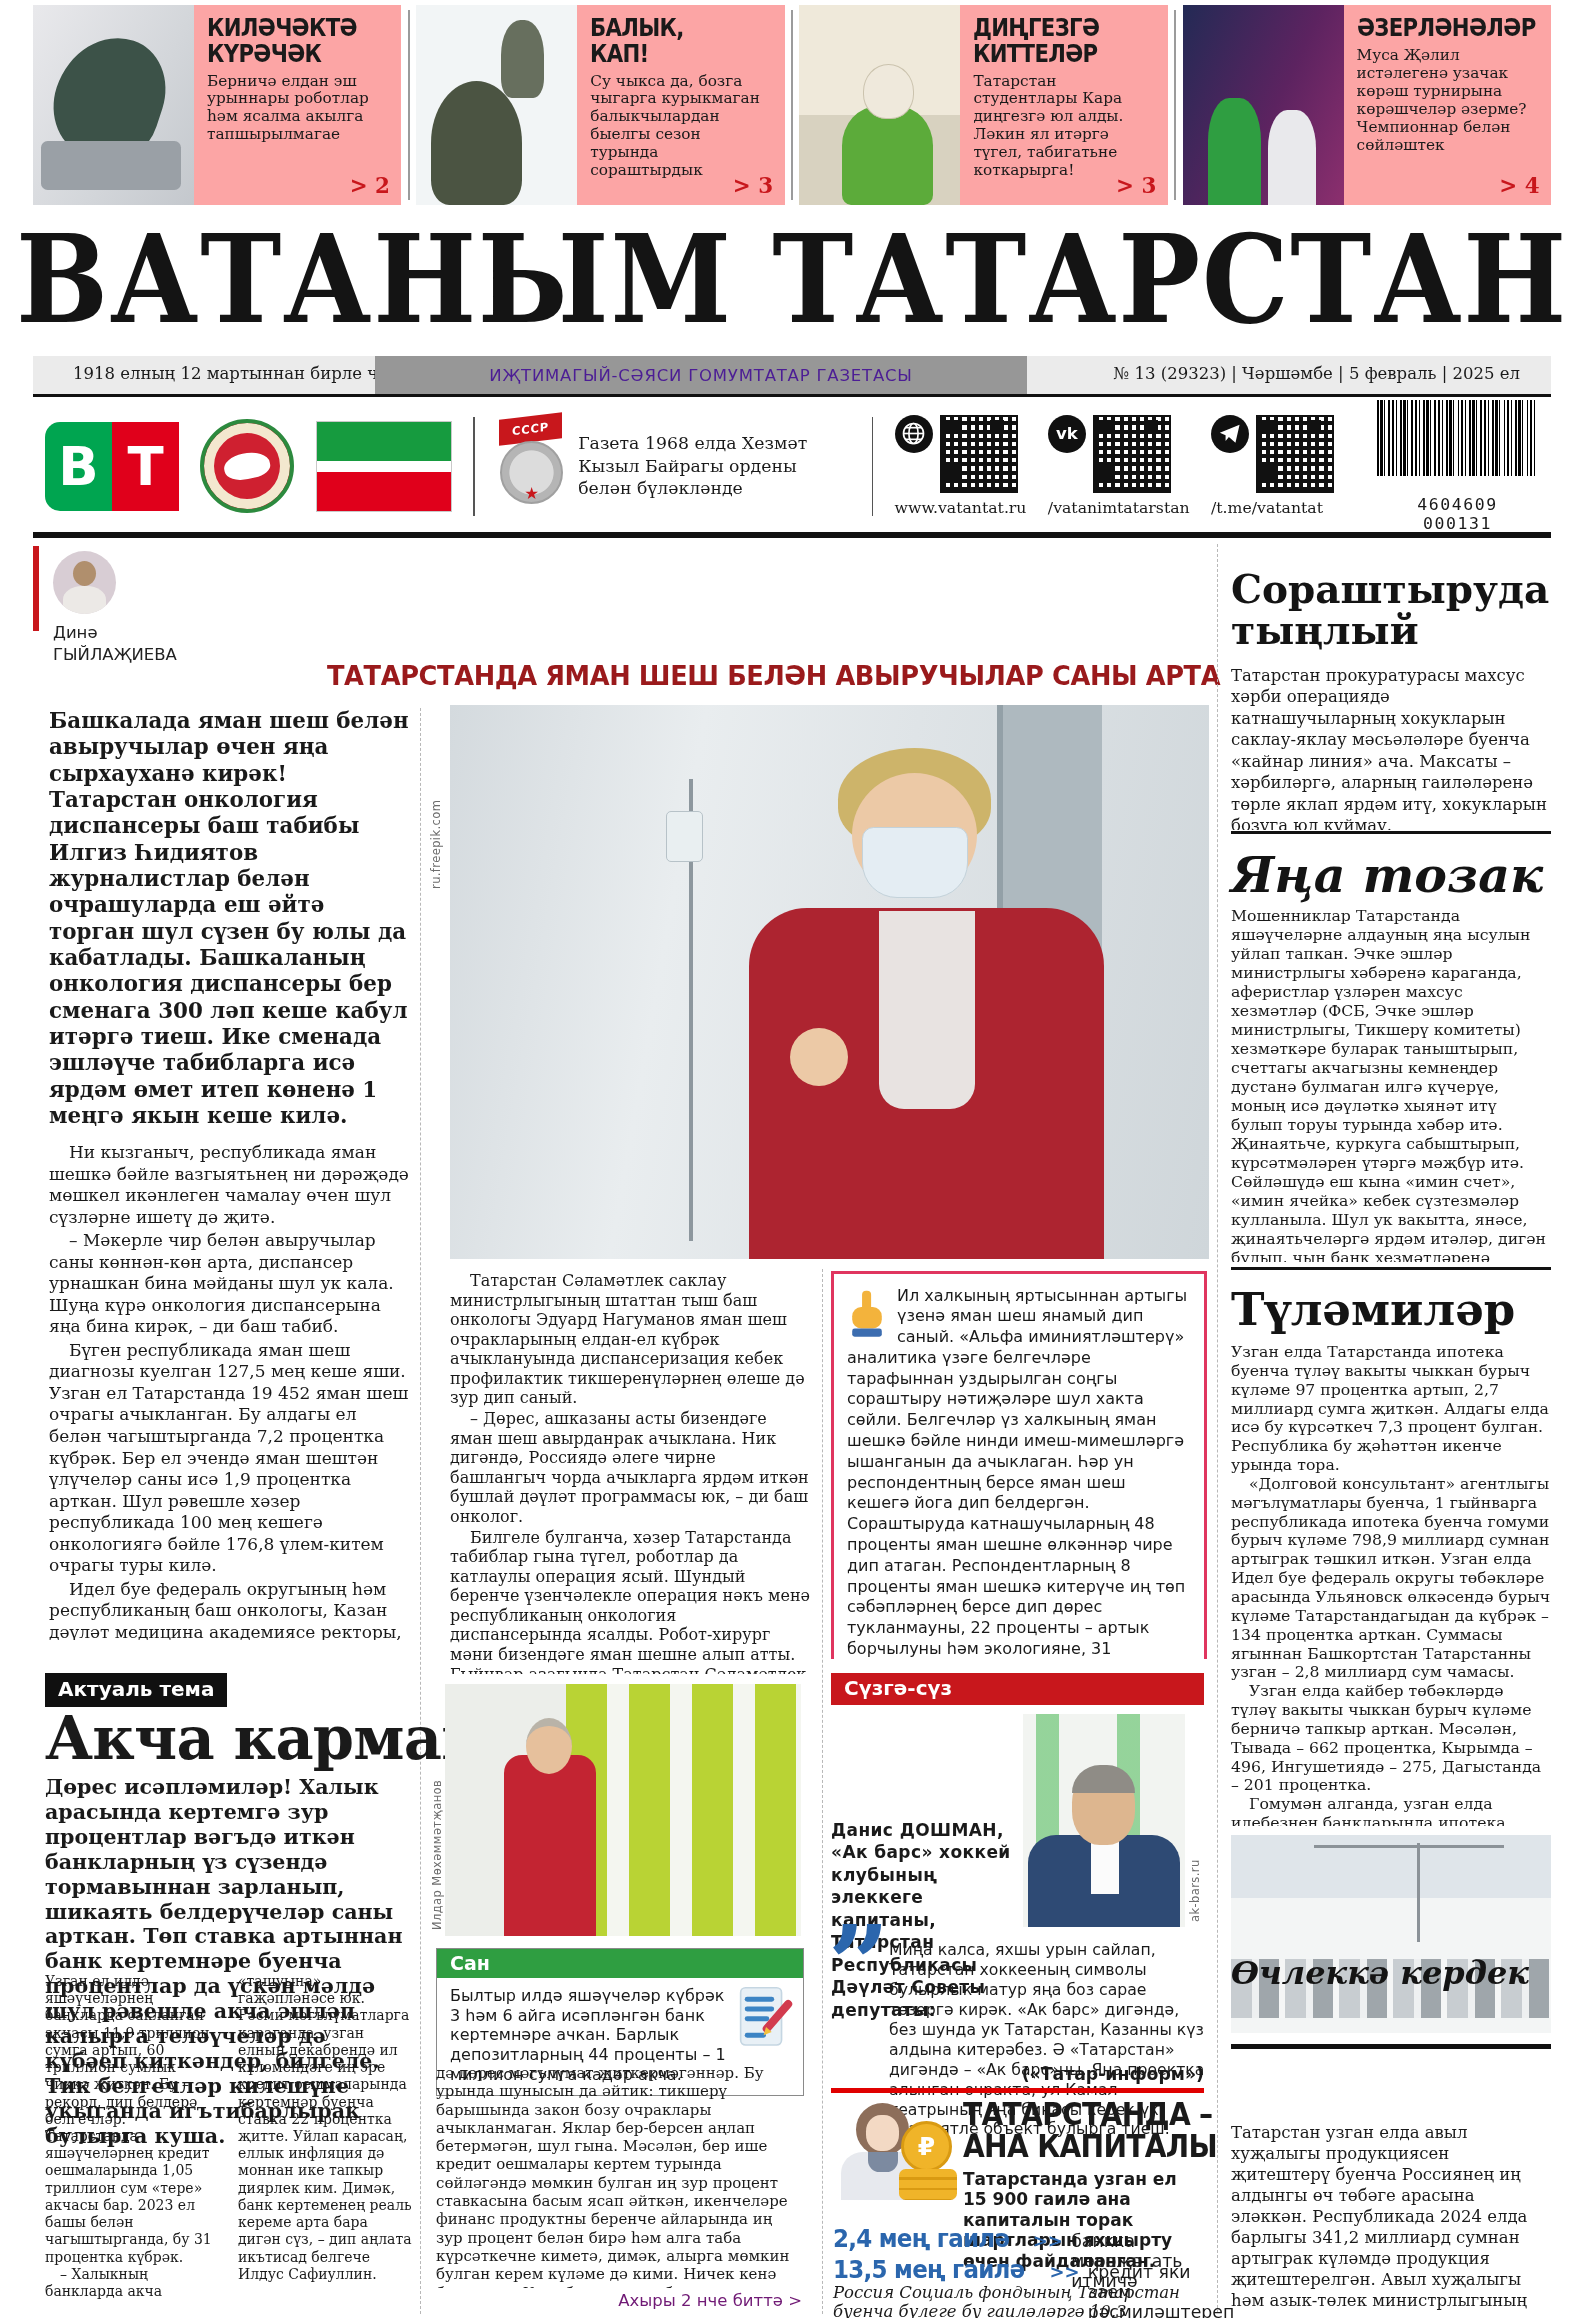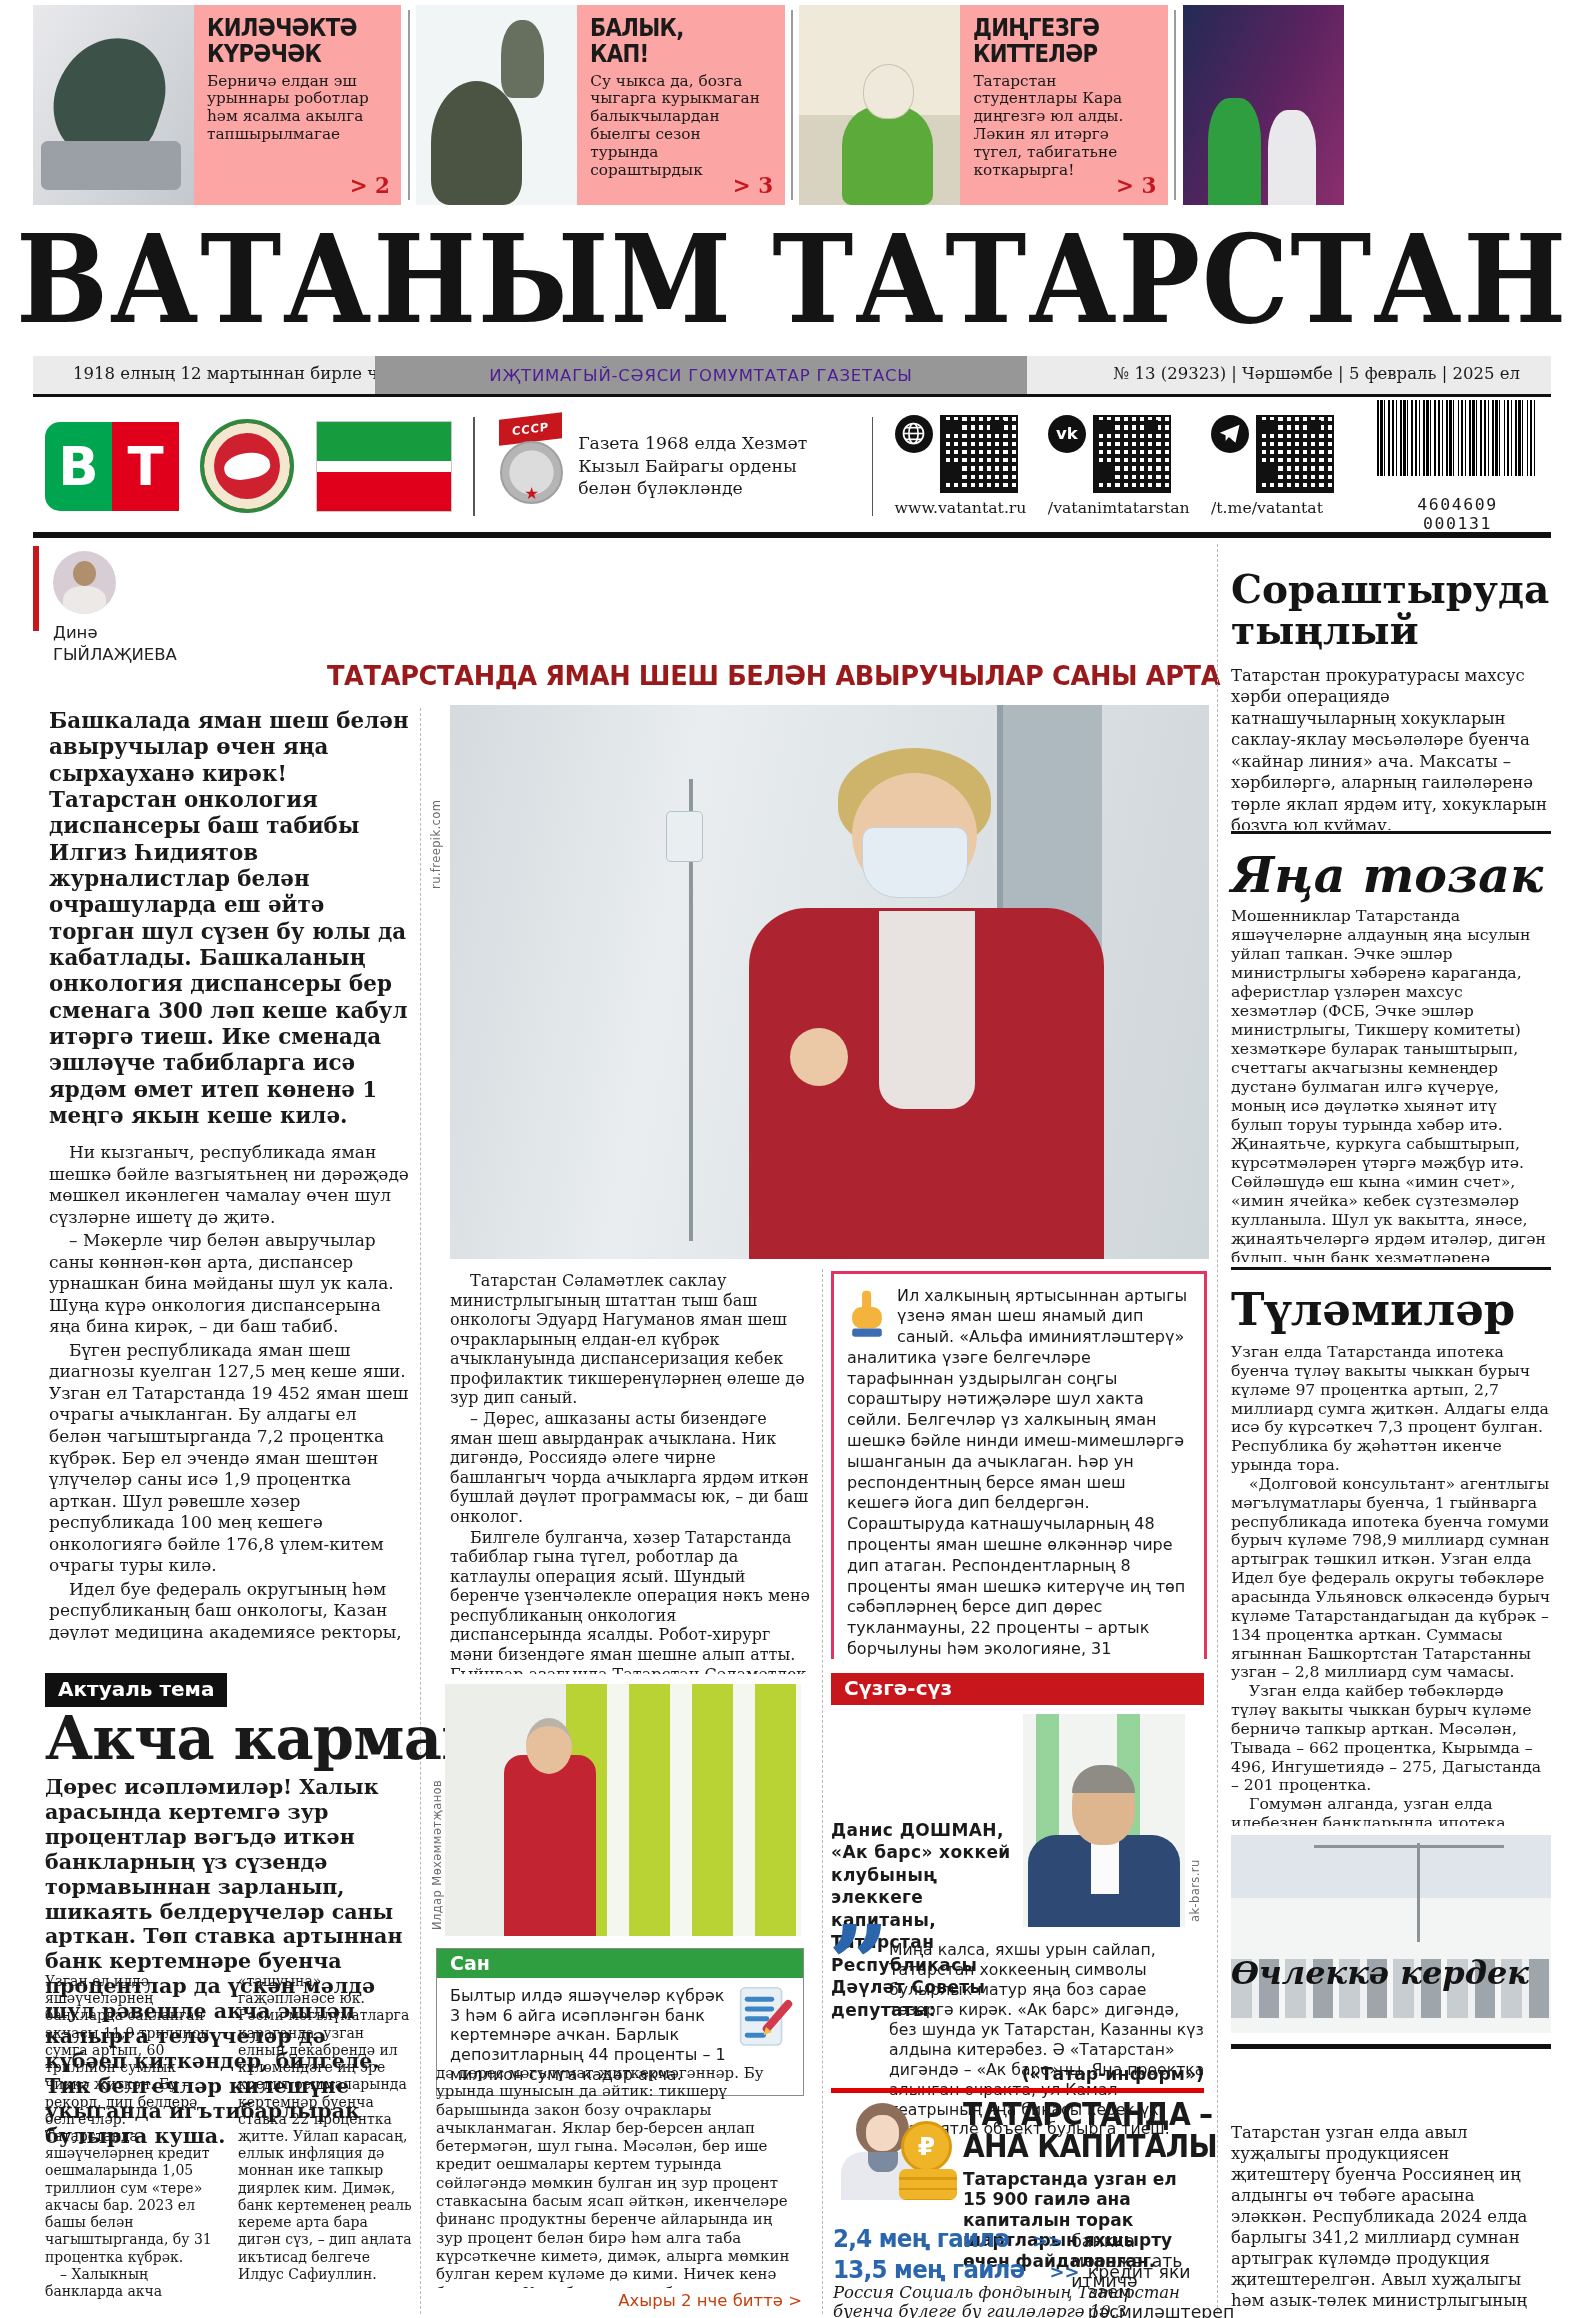--- a/index.html
+++ b/index.html
@@ -163,21 +163,21 @@
     background:repeating-linear-gradient(90deg,#b9d334 0 41px,#f4f6f0 41px 63px);}
   .atm-person{position:absolute;left:59px;bottom:0;width:92px;height:181px;background:#c32432;border-radius:18px 18px 0 0;}
   .atm-head{position:absolute;left:81px;bottom:162px;width:46px;height:48px;background:#e6c09c;border-radius:50%;border-top:8.2px solid #b9b3a8;}
   .credit-atm{left:430px;top:1691px;height:239px;}
   .san{left:436px;top:1948px;width:366px;border:1.6px solid #8a8a8a;background:#fff;}
   .san-h{background:#2f9e41;color:#fff;font-family:"DejaVu Sans",sans-serif;font-weight:800;font-size:19px;padding:2.5px 13px 4.1px;}
   .san-b{display:flex;gap:10px;padding:8.2px 10px 10px 13px;}
   .san-b p{font-family:"DejaVu Sans",sans-serif;font-size:16px;line-height:1.24;margin:0;flex:1;}
   .bm-text{left:436px;top:2064px;width:366px;height:224px;overflow:hidden;font-size:15px;line-height:1.22;}
   .bm-cont{left:436px;top:2291px;width:366px;text-align:right;font-family:"DejaVu Sans",sans-serif;
-           font-size:16.5px;color:#c2410c;}
+           font-size:16.5px;color:#701a75;}
 
   
   .sp-label{left:831px;top:1673px;width:373px;background:#c8171c;color:#fff;font-family:"DejaVu Sans",sans-serif;
             font-weight:800;font-size:20px;padding:3.3px 13px 5px;box-sizing:border-box;}
   .sp-photo{left:1023px;top:1714px;width:162px;height:213px;overflow:hidden;background:#f2f4f1;}
   .sp-photo::before{content:"";position:absolute;inset:0;opacity:.55;
     background:linear-gradient(90deg,transparent 0 8%,#49b954 8% 22%,transparent 22% 58%,#49b954 58% 72%,transparent 72%);}
   .zp-suit{position:absolute;left:5px;bottom:0;width:152px;height:92px;background:#2e4a74;border-radius:28px 28px 0 0;}
   .zp-shirt{position:absolute;left:68px;bottom:33px;width:28px;height:54px;background:#fbfbfb;}
   .zp-head{position:absolute;left:49px;bottom:82px;width:63px;height:76px;background:#ddb68f;border-radius:44%;}
@@ -239,20 +239,25 @@
       <div class="t-photo tp3"></div>
       <div class="t-body">
         <h3 class="t-title">ДИҢГЕЗГӘ КИТТЕЛӘР</h3>
         <p class="t-text">Татарстан студентлары Кара диңгезгә юл алды. Ләкин ял итәргә түгел, табигатьне коткарырга!</p>
         <span class="t-page">&gt; 3</span>
       </div>
     </div>
     <div class="tdiv"></div>
     <div class="teaser">
       <div class="t-photo tp4"></div>
+      <div class="t-body">
+        <h3 class="t-title">ӘЗЕРЛӘНӘЛӘР</h3>
+        <p class="t-text">Муса Җәлил истәлегенә узачак көрәш турнирына көрәшчеләр әзерме? Чемпионнар белән сөйләштек</p>
+        <span class="t-page">&gt; 4</span>
+      </div>
     </div>
   </div>
 
   <div class="abs masthead">
     <span>ВАТАНЫМ ТАТАРСТАН</span>
   </div>
 
   <div class="abs infobar">
     <span class="ib-left">1918 елның 12 мартыннан бирле чыга</span>
     <span class="ib-center sans">ИҖТИМАГЫЙ-СӘЯСИ ГОМУМТАТАР ГАЗЕТАСЫ</span>

